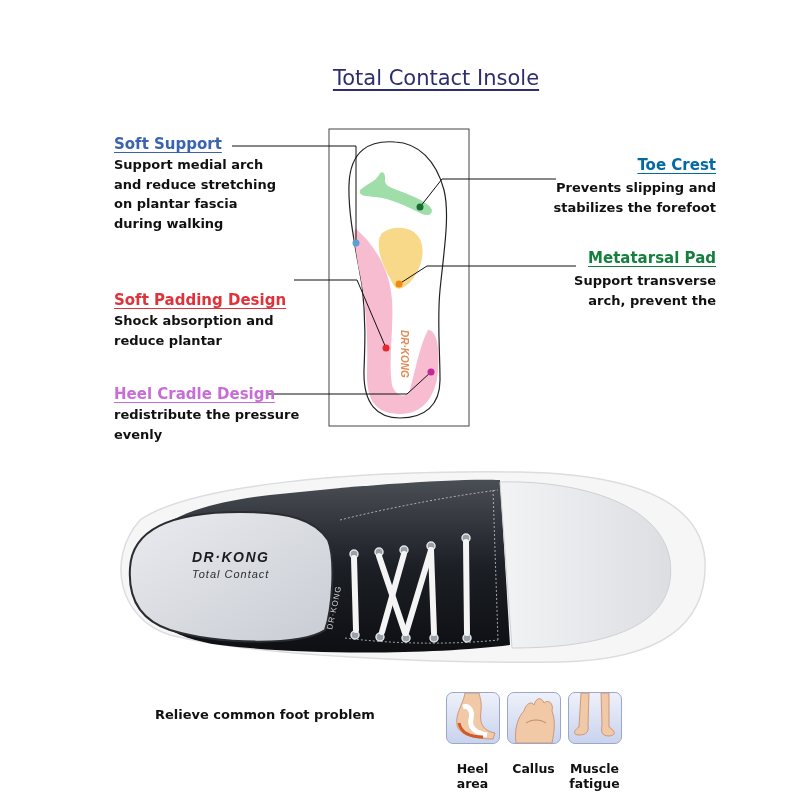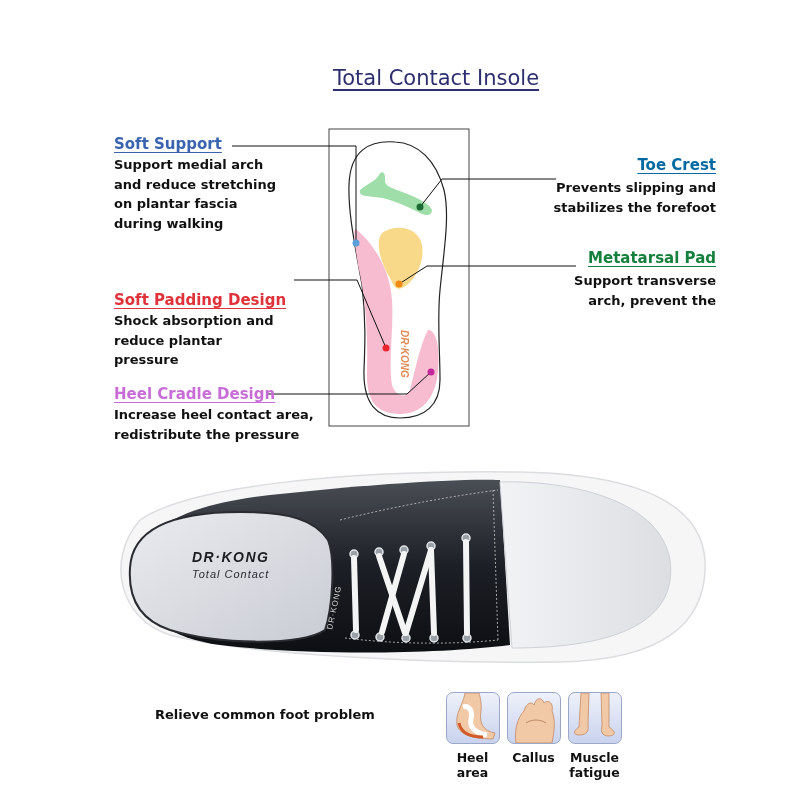--- a/index.html
+++ b/index.html
@@ -8,21 +8,21 @@
   .title{left:16px;width:800px;top:66px;text-align:center;font-size:21px;font-weight:normal;color:#2d2e6e;padding-left:20px;}
   .title span{text-decoration:underline;text-underline-offset:4px;text-decoration-thickness:2px;}
   .label{font-size:15px;font-weight:bold;text-decoration:underline;text-underline-offset:3px;white-space:nowrap;}
   .desc{font-size:13px;font-weight:bold;color:#111;line-height:19.5px;}
   .left{left:114px;}
   .right{text-align:right;right:84px;}
   svg.overlay{position:absolute;left:0;top:0;}
   .shoe-wrap{left:100px;top:450px;width:620px;height:230px;}
   .problem-title{left:155px;top:707px;font-size:13px;font-weight:bold;color:#111;}
   .icons{left:446px;top:692px;display:flex;gap:8px;}
-  .icon-col{width:53px;display:flex;flex-direction:column;align-items:center;}
+  .icon-col{width:53px;display:flex;flex-direction:column;align-items:center;gap:11px;}
   .icon-box{width:52px;height:50px;border-radius:7px;border:1px solid #9aa7c9;background:linear-gradient(180deg,#eef1fa 0%,#c9d3ee 100%);overflow:hidden;}
   .icon-lbl{margin-top:6px;font-size:12.5px;font-weight:bold;color:#111;text-align:center;line-height:15px;}
 </style>
 </head>
 <body>
 
 <div class="abs title"><span>Total Contact Insole</span></div>
 
 <svg class="overlay" width="800" height="450">
 
@@ -59,29 +59,28 @@
     <div>on plantar fascia</div>
     <div>during walking</div>
   </div>
 </div>
 
 <div class="abs left" style="top:248px;margin-top:43px;">
   <div class="label" style="color:#e0323a;">Soft Padding Design</div>
   <div class="desc" style="margin-top:2px;">
     <div>Shock absorption and</div>
     <div>reduce plantar</div>
-    <div>pressure</div>
   </div>
 </div>
 
 <div class="abs left" style="top:385px;">
   <div class="label" style="color:#c86dd7;">Heel Cradle Design</div>
   <div class="desc" style="margin-top:2px;">
-    <div>Increase heel contact area,</div>
     <div>redistribute the pressure</div>
+    <div>evenly</div>
   </div>
 </div>
 
 <div class="abs right" style="top:156px;">
   <div class="label" style="color:#0369a1;">Toe Crest</div>
   <div class="desc" style="margin-top:4px;">
     <div>Prevents slipping and</div>
     <div>stabilizes the forefoot</div>
   </div>
 </div>

